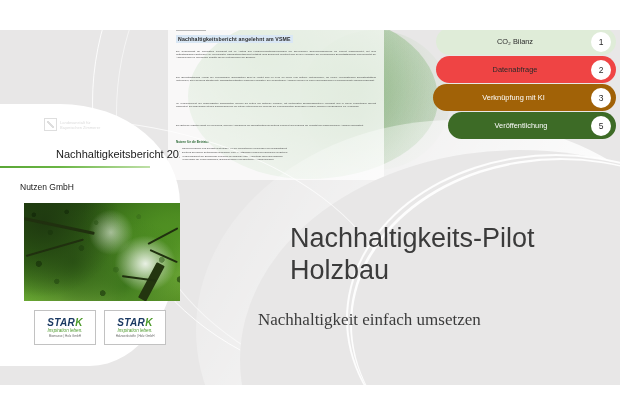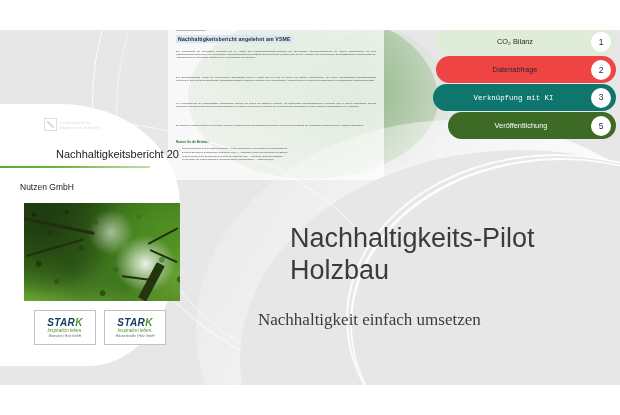--- a/index.html
+++ b/index.html
@@ -355,21 +355,21 @@
     border-radius: 50%;
     background: #ffffff;
     display: flex;
     align-items: center;
     justify-content: center;
     font-size: 8.5px;
     color: #2a2a2a;
   }
   .step-1 { background: #dfecd8; width: 180px; margin-left: 6px; }
   .step-2 { background: #ef4444; width: 180px; margin-left: 6px; }
-  .step-3 { background: #0f766e; width: 183px; margin-left: 3px; font-family: Liberation Mono, monospace; }
+  .step-3 { background: #a16207; width: 183px; margin-left: 3px; }
   .step-4 { background: #4a7f2c; width: 178px; margin-left: 8px; }
   .step-5 { background: #3d6b26; width: 168px; margin-left: 18px; }
 
   
   .steps-overlay {
     position: absolute;
     left: 352px;
     top: 160px;
     width: 420px;
     height: 330px;

